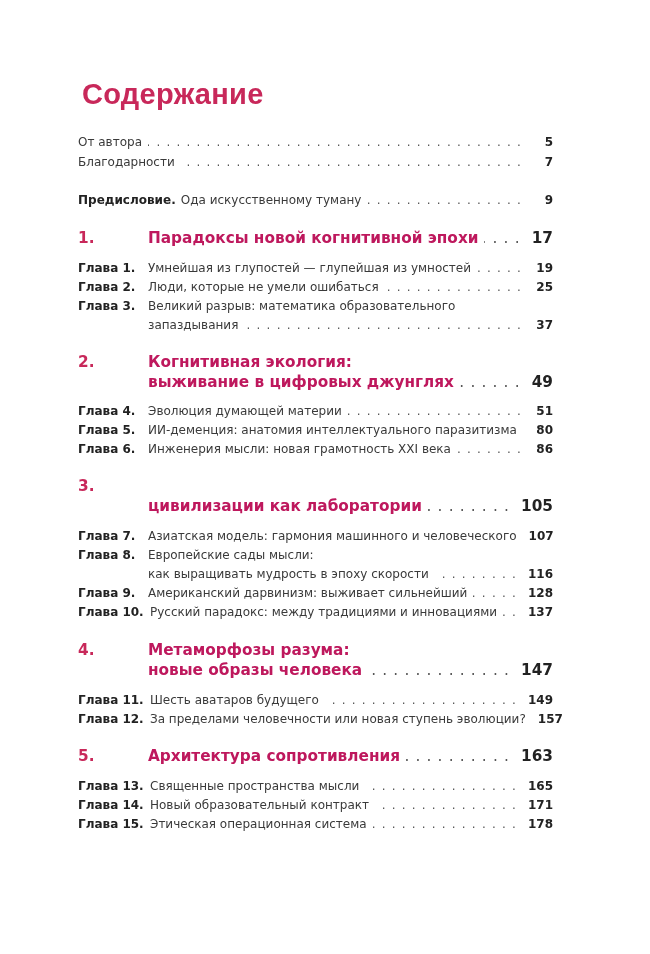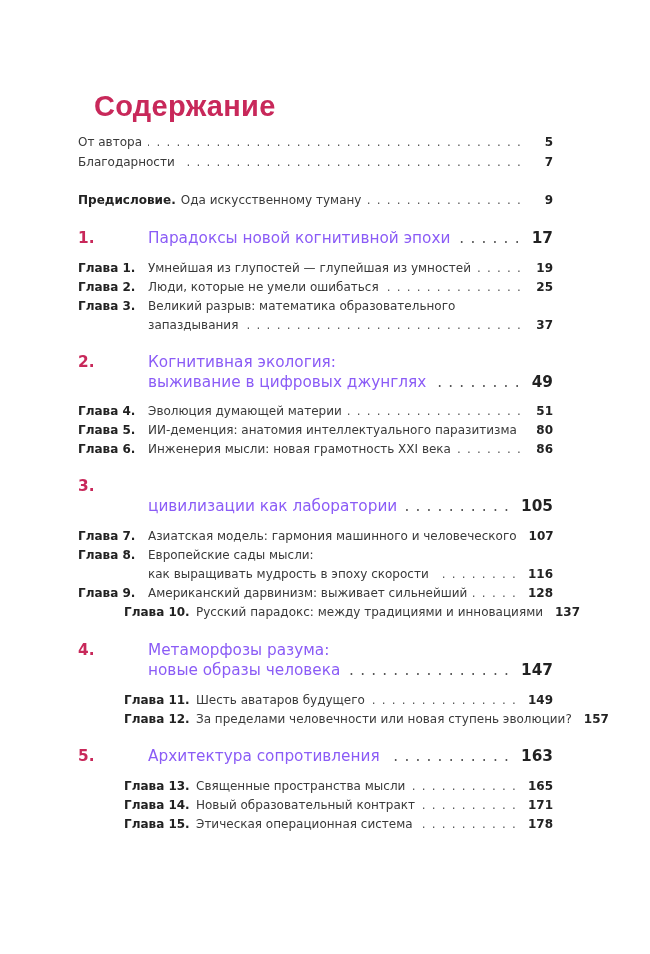--- a/index.html
+++ b/index.html
@@ -1,27 +1,27 @@
 <!DOCTYPE html>
 <html><head>
 <meta charset="utf-8">
 <style>
 html,body{margin:0;padding:0;background:#fff;}
 body{width:650px;height:954px;position:relative;font-family:"DejaVu Sans",sans-serif;color:#333;}
 .page{position:absolute;left:78px;top:0;width:475px;}
-h1{position:absolute;left:0;top:74px;margin:16px;font-family:"Liberation Sans",sans-serif;font-weight:bold;font-size:29px;color:#c8285a;letter-spacing:0.3px;}
+h1{position:absolute;left:0;top:74px;margin:4px;font-family:"Liberation Sans",sans-serif;font-weight:bold;font-size:29px;color:#c8285a;letter-spacing:0.3px;}
 .row{position:absolute;left:0;width:475px;height:20px;font-size:12px;line-height:20px;display:flex;align-items:baseline;}
 .lbl{width:70px;flex:none;font-weight:bold;color:#222;}
-.lbl.wide{width:72px;margin-left:46px;}
+.lbl.wide{width:72px;}
 .txt{white-space:nowrap;color:#3a3a3a;}
 .dots{flex:1;overflow:hidden;white-space:nowrap;color:#555;margin:0 6px;letter-spacing:6.2px;text-align:right;direction:rtl;}
 .num{flex:none;font-weight:bold;color:#222;min-width:20px;text-align:right;}
 .part{font-size:15.3px;line-height:21px;height:21px;}
 .part .lbl{color:#c8285a;font-weight:bold;}
-.part .txt{color:#8b5cf6;font-weight:normal;}
+.part .txt{color:#be185d;font-weight:bold;}
 .indent{padding-left:70px;}
 </style>
 </head>
 <body>
 
 <div class="page">
  <h1>Содержание</h1>
 
  <div class="row" style="top:132px">
       <span class="txt">От автора</span>

